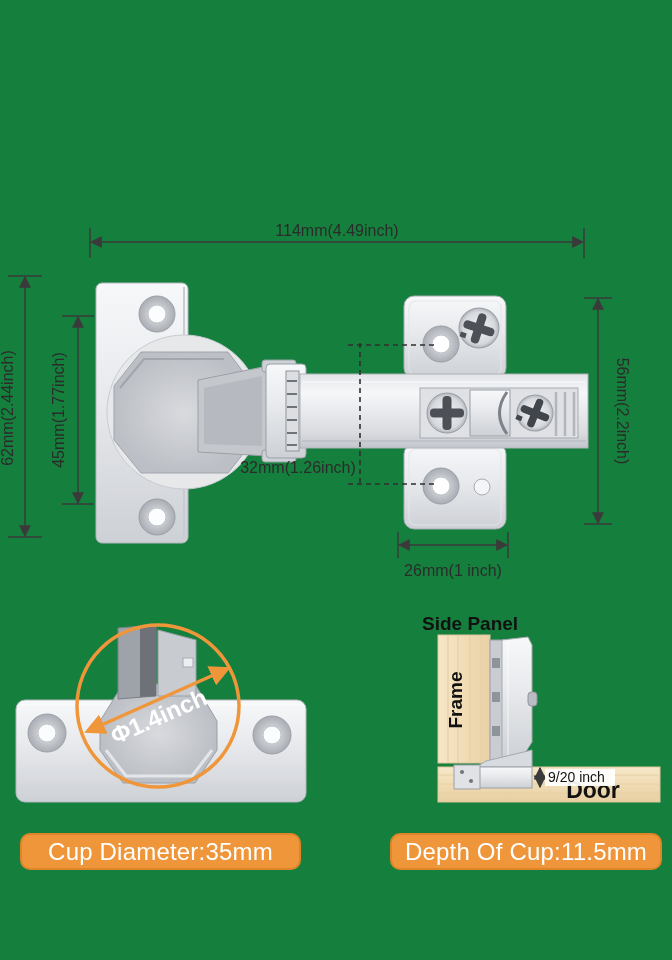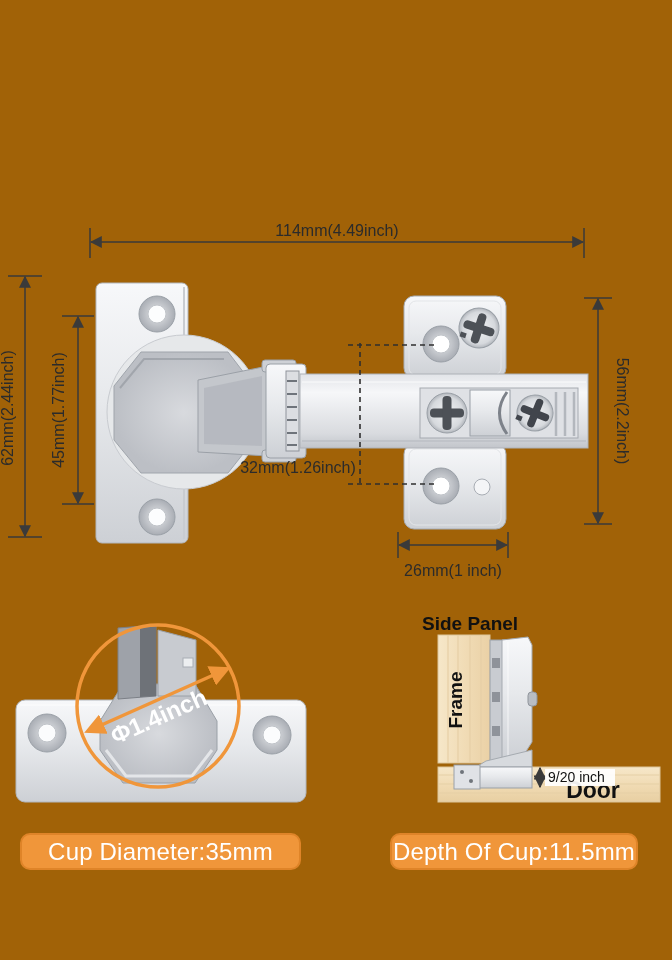--- a/index.html
+++ b/index.html
@@ -1,25 +1,25 @@
 <!DOCTYPE html>
 <html><head>
 <meta charset="utf-8">
 <style>
   html,body{margin:0;padding:0;background:#ffffff;}
-  #stage{position:relative;width:672px;height:960px;background:#a16207;overflow:hidden;
+  #stage{position:relative;width:672px;height:960px;background:#15803d;overflow:hidden;
          font-family:"Liberation Sans",sans-serif;}
   svg{position:absolute;display:block;}
   svg text{font-family:"Liberation Sans",sans-serif;}
   .dim-text{font-size:16px;fill:#2b2b2b;}
   .badge{position:absolute;top:833px;height:37px;display:flex;align-items:center;justify-content:center;
          background:#F0963A;border:2px solid #DF8428;border-radius:10px;color:#fff;
          font-size:24px;letter-spacing:.2px;box-sizing:border-box;}
   .badge-cup{left:20px;width:281px;text-align:right;}
-  .badge-depth{left:390px;width:248px;}
+  .badge-depth{left:390px;width:272px;}
 </style>
 </head>
 <body>
 
 <div id="stage">
 
   <svg style="left:0;top:0" width="672" height="600" viewBox="0 0 672 600">
     <defs>
       <linearGradient id="gMetalV" x1="0" y1="0" x2="0" y2="1">
         <stop offset="0" stop-color="#f7f8fa"></stop>

